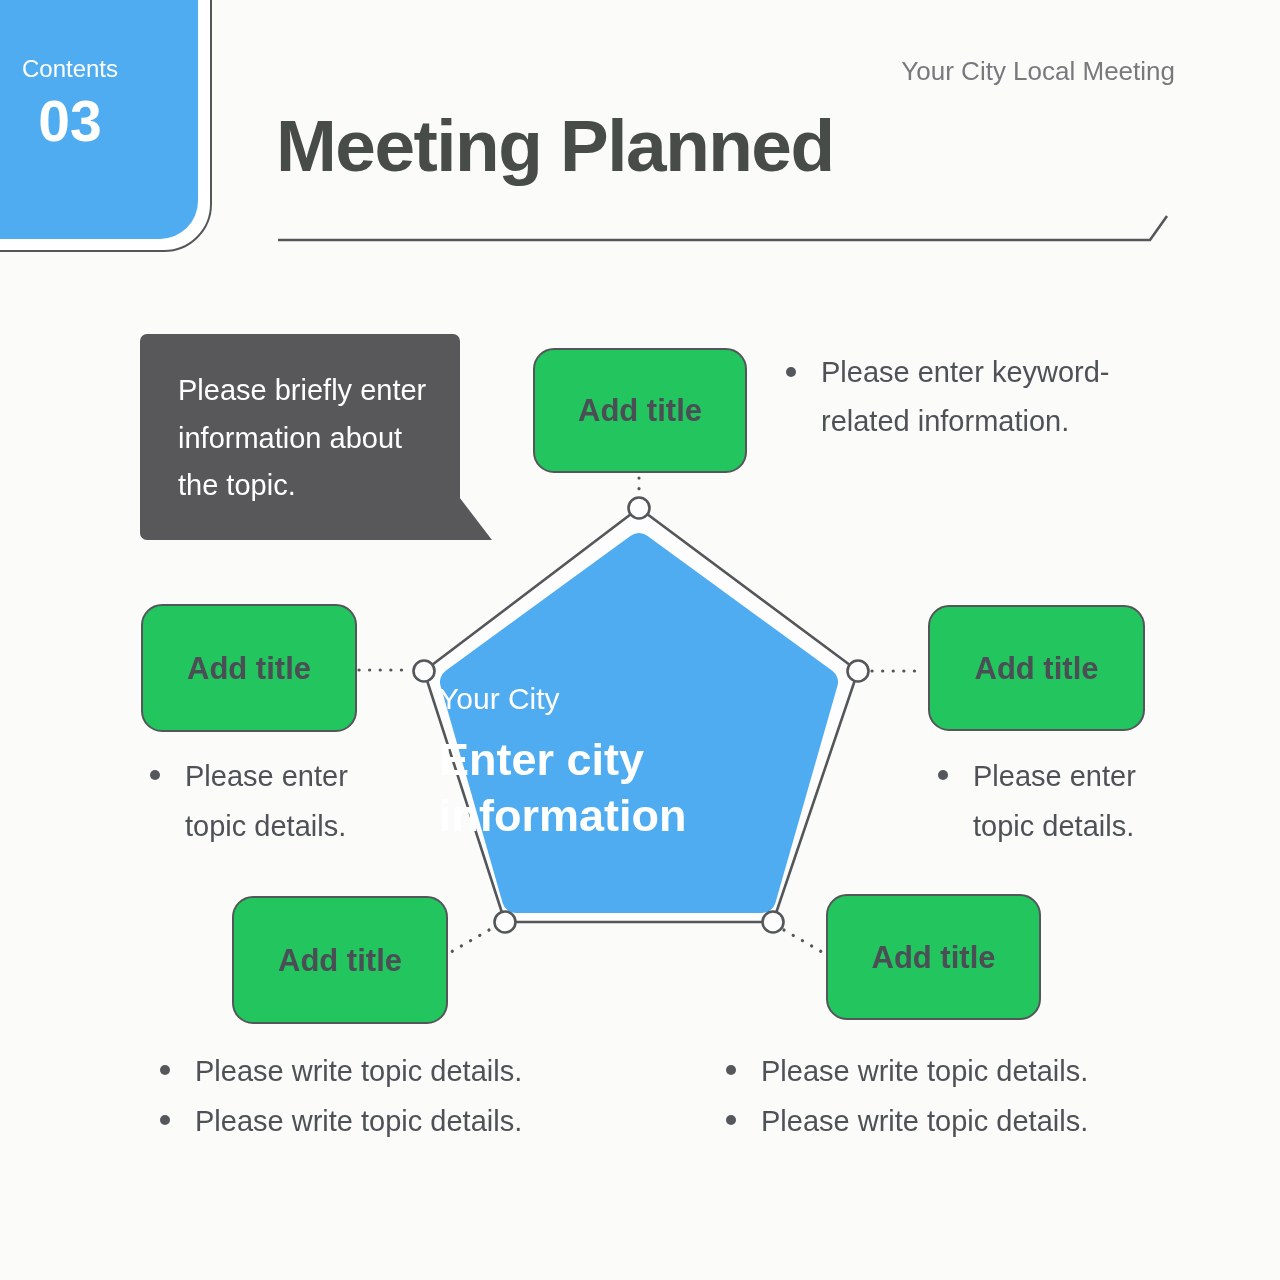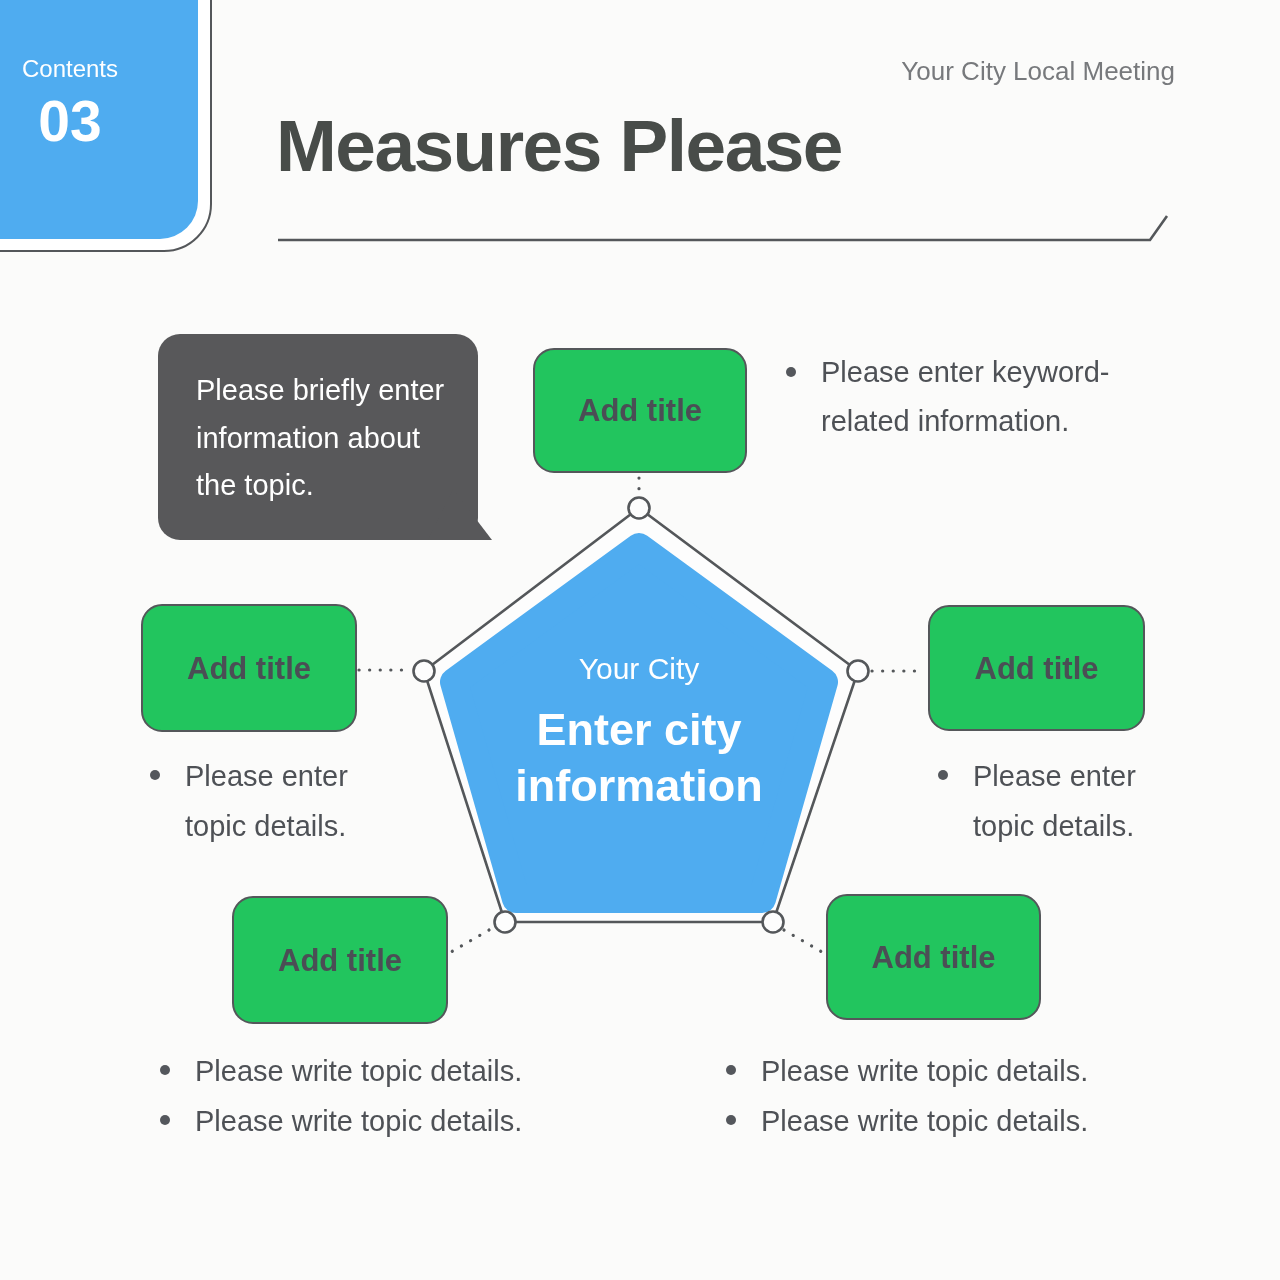--- a/index.html
+++ b/index.html
@@ -44,32 +44,31 @@
   .page-title {
     position: absolute; left: 276px; top: 104px;
     font-size: 73px; font-weight: 700; letter-spacing: -1.5px;
     color: #484c49;
   }
   .title-rule { position: absolute; left: 278px; top: 210px; }
   
   .bubble {
     position: absolute; left: 140px; top: 334px;
     width: 320px; height: 206px;
-    background: #58585a; border-radius: 22px;
+    background: #58585a; border-radius: 7px;
     color: #ffffff; font-size: 29px; line-height: 47.5px;
     padding: 33px 28px 0 38px;
-    margin-left: 18px;
   }
   .bubble-tail { position: absolute; left: 420px; top: 489px; }
   
   .diagram { position: absolute; left: 0; top: 0; width: 1280px; height: 1280px; }
   
   .pentagon-text {
-    position: absolute; left: 439px; top: 652px; width: 400px;
-    text-align: center; color: #ffffff;
+    position: absolute; left: 439px; top: 682px; width: 400px;
+    color: #ffffff;
   }
   .pentagon-label { font-size: 30px; margin-bottom: 16px; }
   .pentagon-title { font-size: 45px; font-weight: 700; line-height: 56px; }
   
   .node-box {
     position: absolute;
     background: #22c55e;
     border: 2.5px solid #54575a;
     border-radius: 21px;
     display: flex; align-items: center; justify-content: center;
@@ -104,21 +103,21 @@
 
 <div class="canvas">
 
   <div class="badge-outline"></div>
   <div class="badge-blue">
     <div class="badge-label">Contents</div>
     <div class="badge-number">03</div>
   </div>
 
   <div class="meta">Your City Local Meeting</div>
-  <div class="page-title">Measures Please</div>
+  <div class="page-title">Meeting Planned</div>
   <svg class="title-rule" width="900" height="36" viewBox="0 0 900 36">
     <path d="M0,30 H872 L889,6" fill="none" stroke="#54575a" stroke-width="2.6"></path>
   </svg>
 
   <svg class="diagram" width="1280" height="1280" viewBox="0 0 1280 1280">
     <polygon points="639,508 858,671 773,922 505,922 424,671" fill="#fdfdfd" stroke="#54575a" stroke-width="2.6" stroke-linejoin="round"></polygon>
     <polygon points="639,547 824,682 762,899 516,899 454,682" fill="#4facf0" stroke="#4facf0" stroke-width="28" stroke-linejoin="round"></polygon>
     <g stroke="#54575a" stroke-width="3.2" stroke-linecap="round" stroke-dasharray="0.1 10.5">
       <path d="M639,478 L639,490"></path>
       <path d="M359,670 L407,670"></path>

